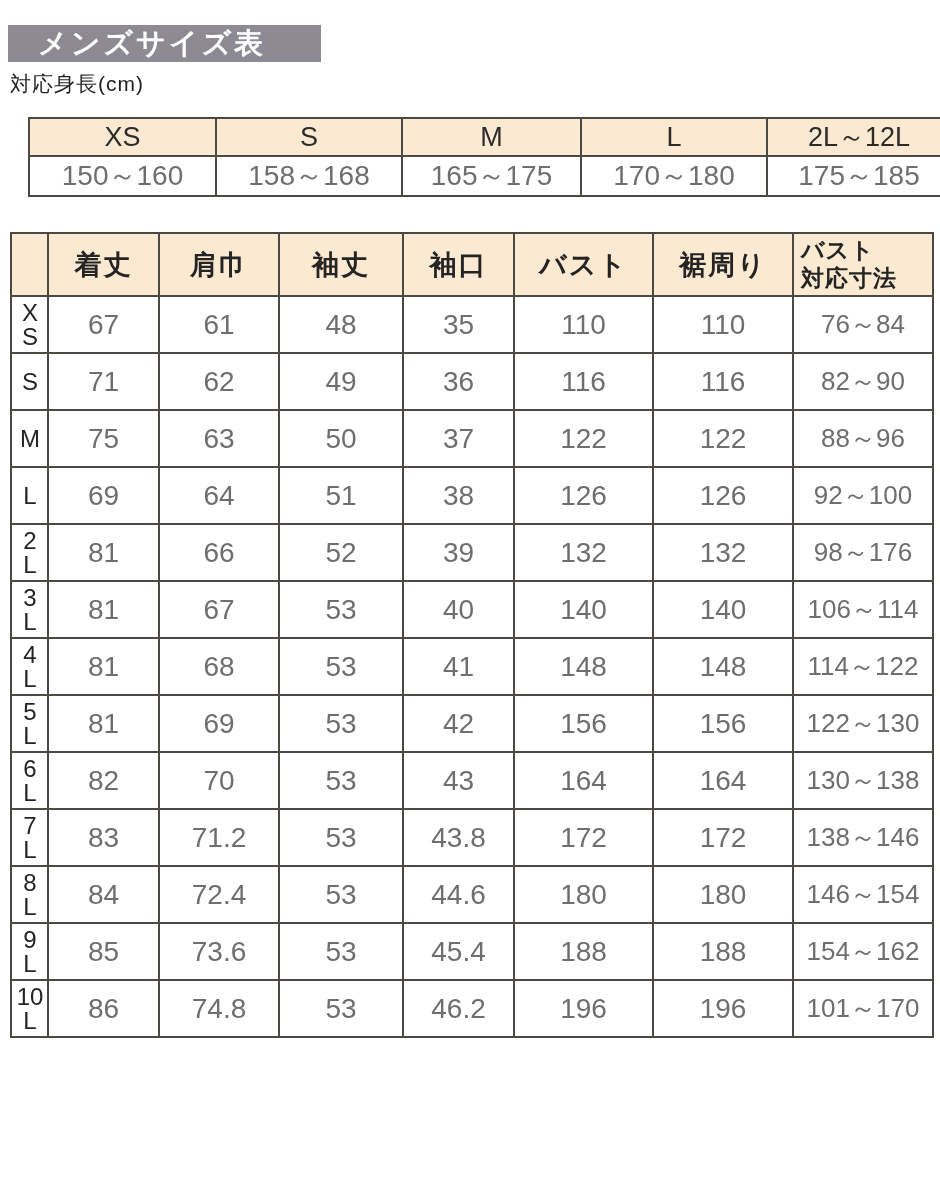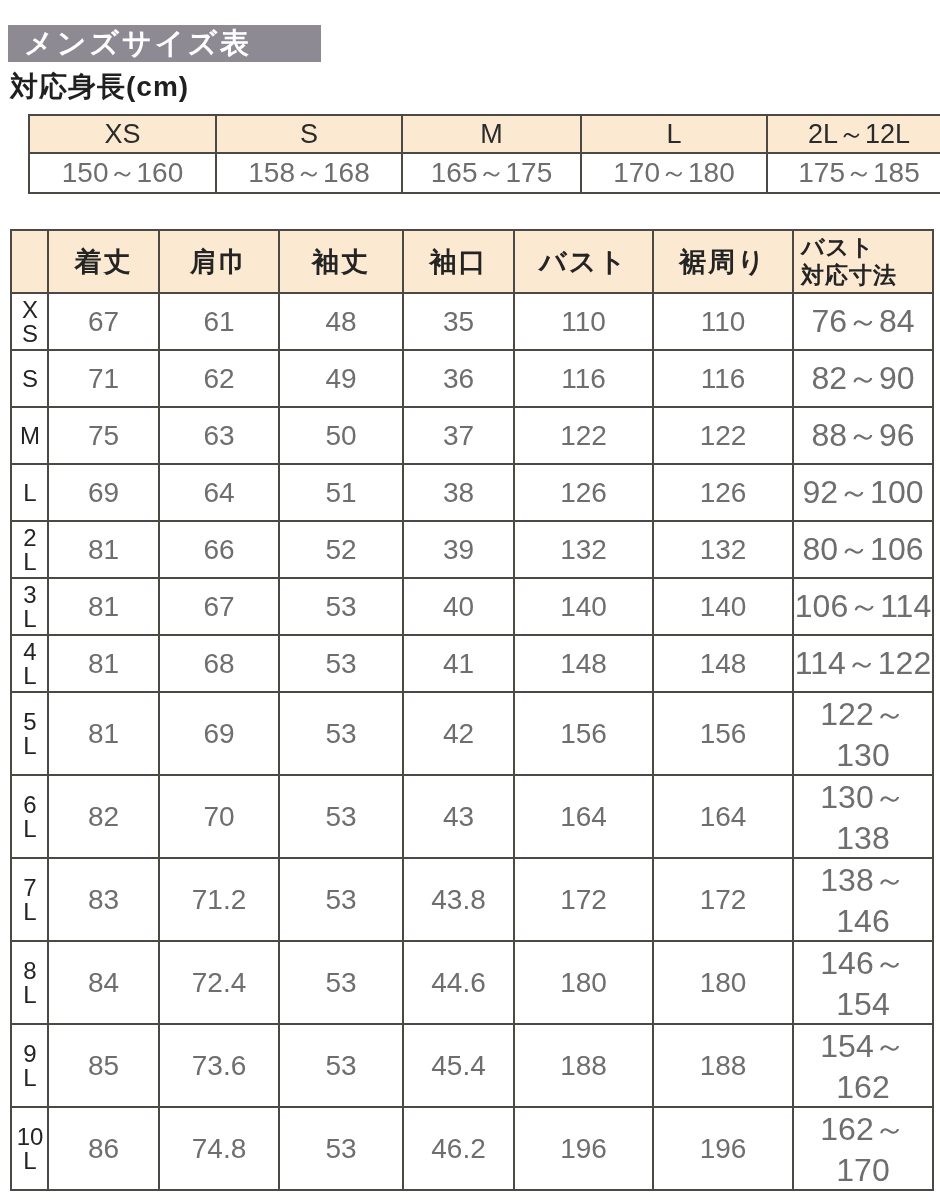--- a/index.html
+++ b/index.html
@@ -20,34 +20,34 @@
   }
   .page { width: 940px; height: 1200px; overflow: hidden; }
 
   .banner {
     margin: 25px 0 0 8px;
     width: 313px;
     height: 37px;
     background: var(--banner-bg);
     display: flex;
     align-items: center;
-    padding-left: 16px;
+    padding-left: 30px;
   }
   .banner span {
     color: #FFFFFF;
     font-size: 29px;
     font-weight: bold;
     letter-spacing: 3px;
     line-height: 1;
   }
 
   .subtitle {
-    margin: 11px 0 13px 10px;
-    font-size: 28px;
-    font-weight: bold;
+    margin: 11px 0 23px 10px;
+    font-size: 21px;
+    font-weight: normal;
     color: var(--text-dark);
     letter-spacing: 1px;
     line-height: 1;
   }
 
   table {
     border-collapse: collapse;
     table-layout: fixed;
     margin-left: 10px;
   }
@@ -102,21 +102,21 @@
   }
   .size-table tbody td.row-label {
     font-size: 24px;
     color: #242424;
     font-weight: 500;
     line-height: 0.98;
     white-space: pre-line;
     text-align: center;
     padding-left: 1px;
   }
-  .size-table tbody td.bust-range { font-size: 32px; letter-spacing: 0px; }
+  .size-table tbody td.bust-range { font-size: 26px; letter-spacing: 0px; }
 </style>
 </head>
 <body>
 
 <div class="page">
 
   <div class="banner">
     <span>メンズサイズ表</span>
   </div>
 
@@ -218,21 +218,21 @@
         </tr>
         <tr>
           <td class="row-label">2
 L</td>
           <td>81</td>
           <td>66</td>
           <td>52</td>
           <td>39</td>
           <td>132</td>
           <td>132</td>
-          <td class="bust-range">80～106</td>
+          <td class="bust-range">98～176</td>
         </tr>
         <tr>
           <td class="row-label">3
 L</td>
           <td>81</td>
           <td>67</td>
           <td>53</td>
           <td>40</td>
           <td>140</td>
           <td>140</td>
@@ -306,18 +306,18 @@
         </tr>
         <tr>
           <td class="row-label">10
 L</td>
           <td>86</td>
           <td>74.8</td>
           <td>53</td>
           <td>46.2</td>
           <td>196</td>
           <td>196</td>
-          <td class="bust-range">162～170</td>
+          <td class="bust-range">101～170</td>
         </tr>
       </tbody>
   </table>
 
 </div>
 
 </body></html>

